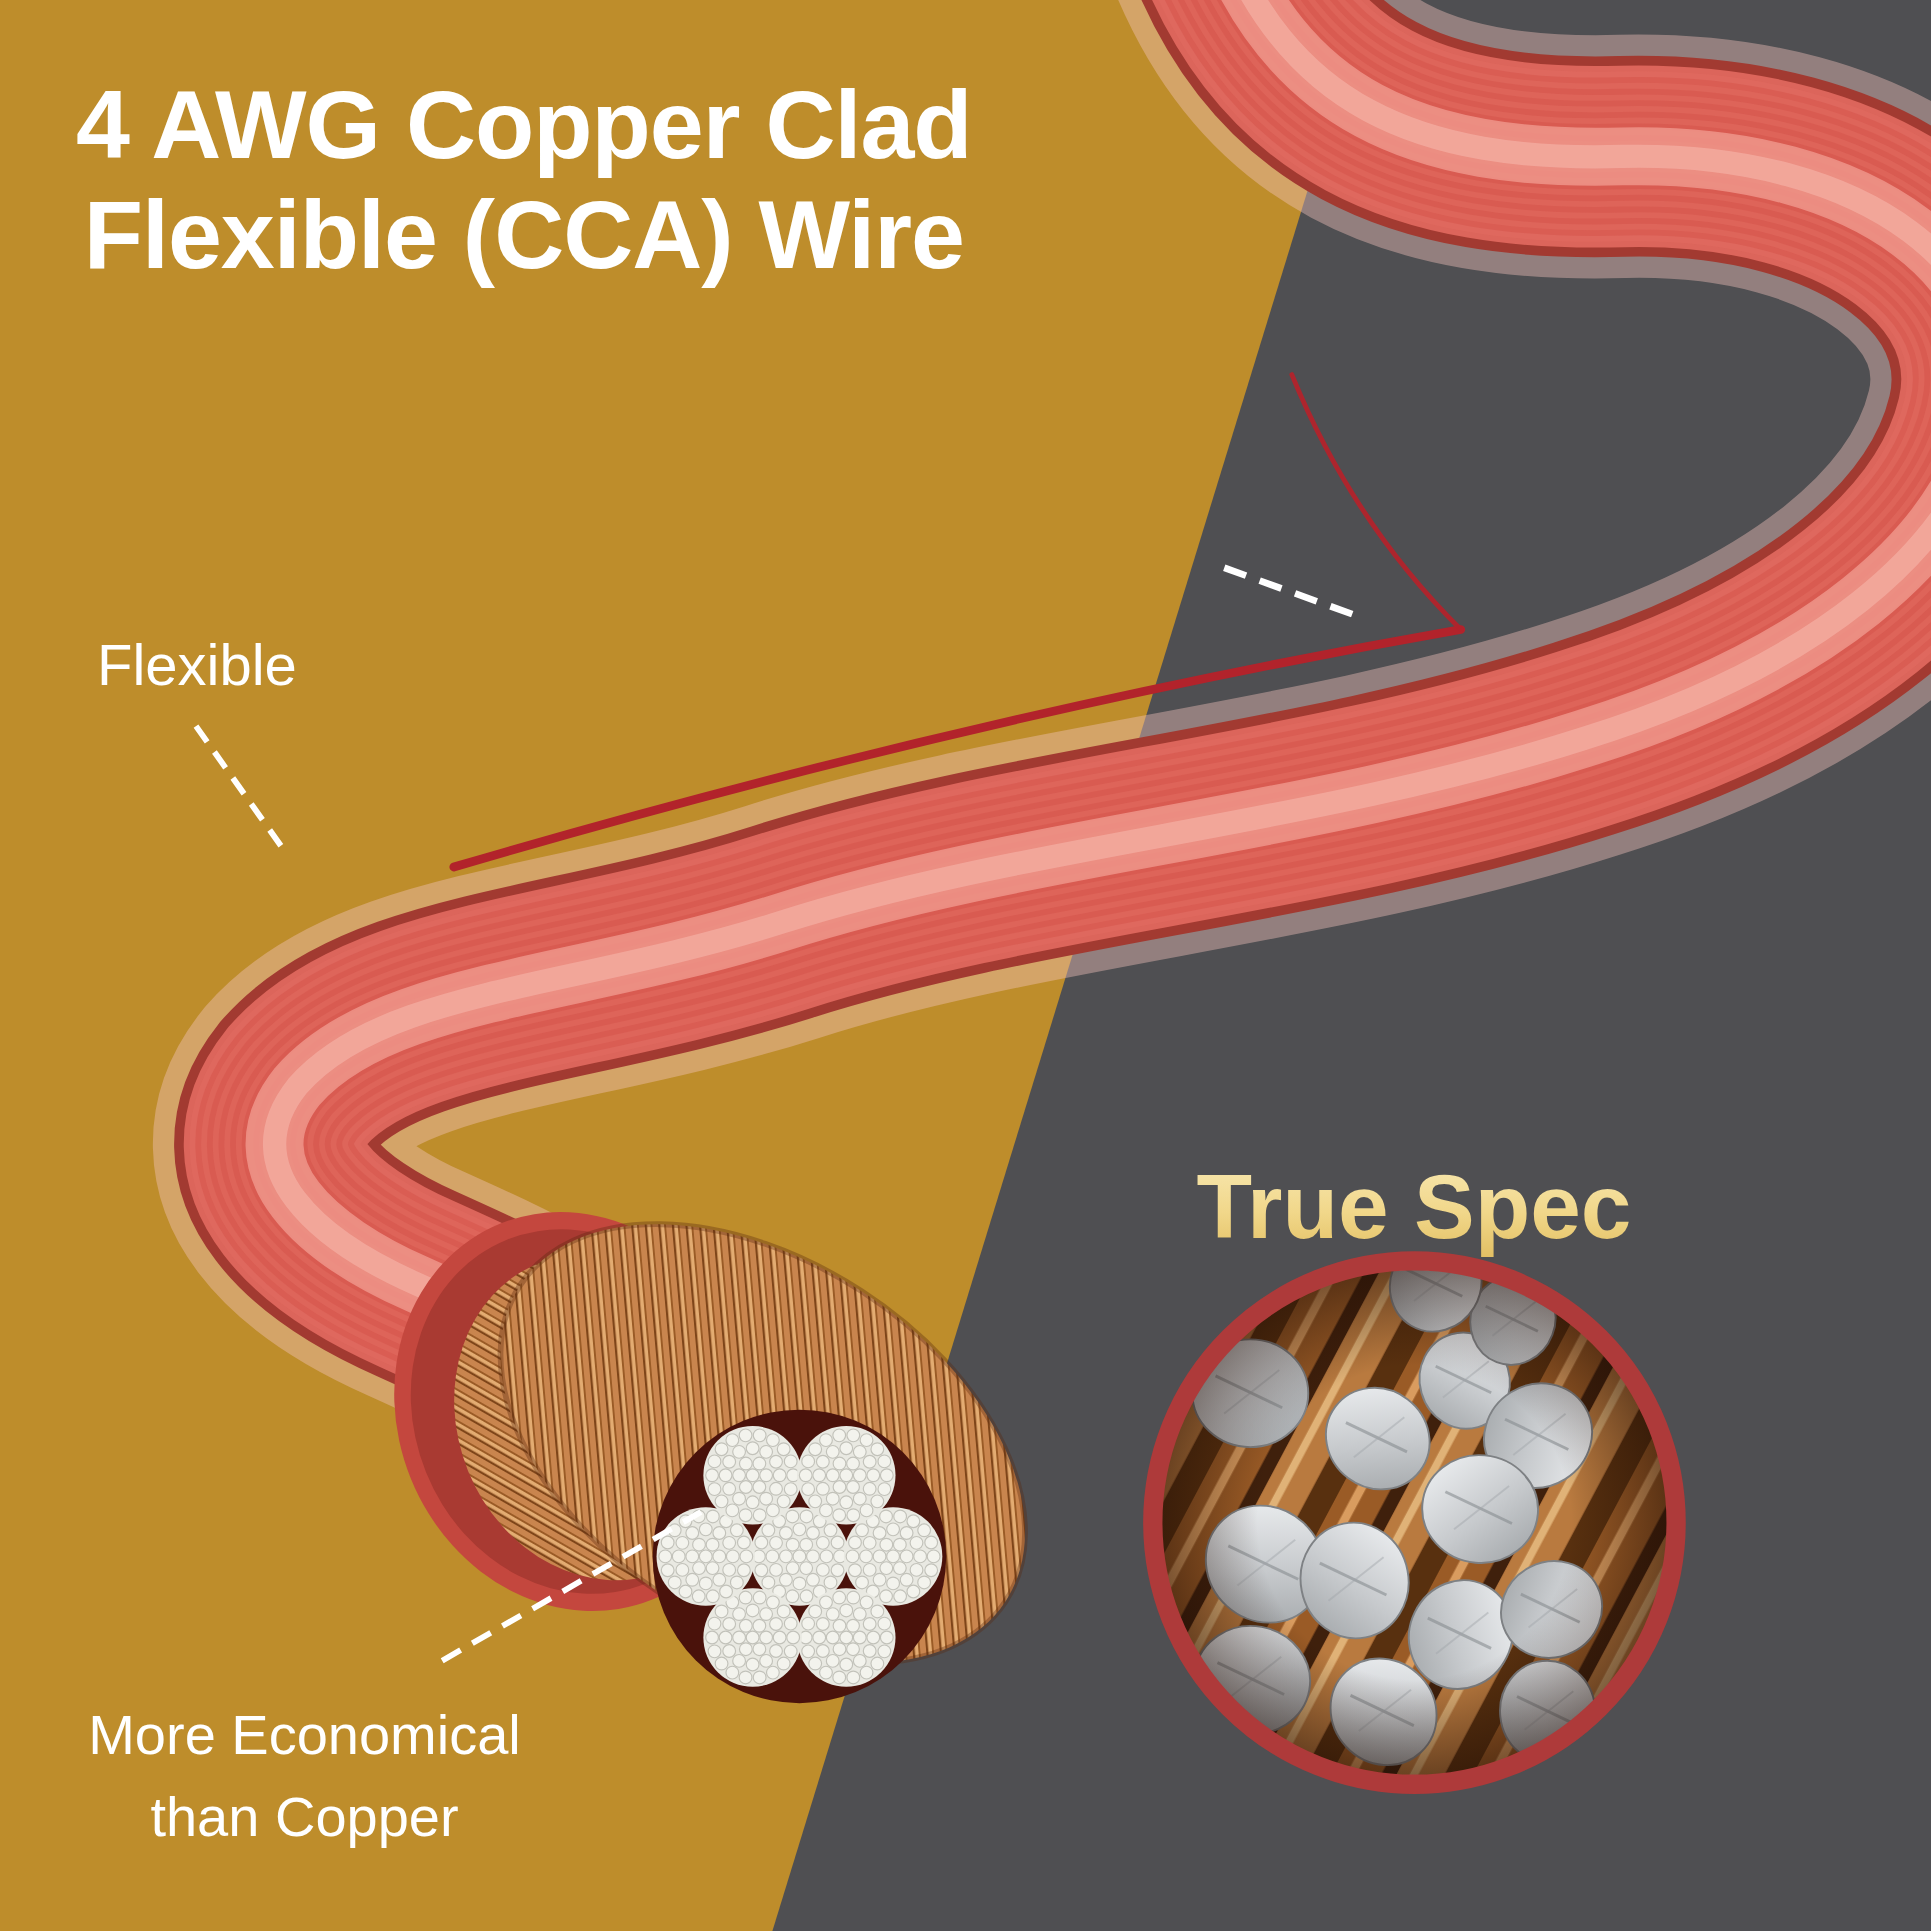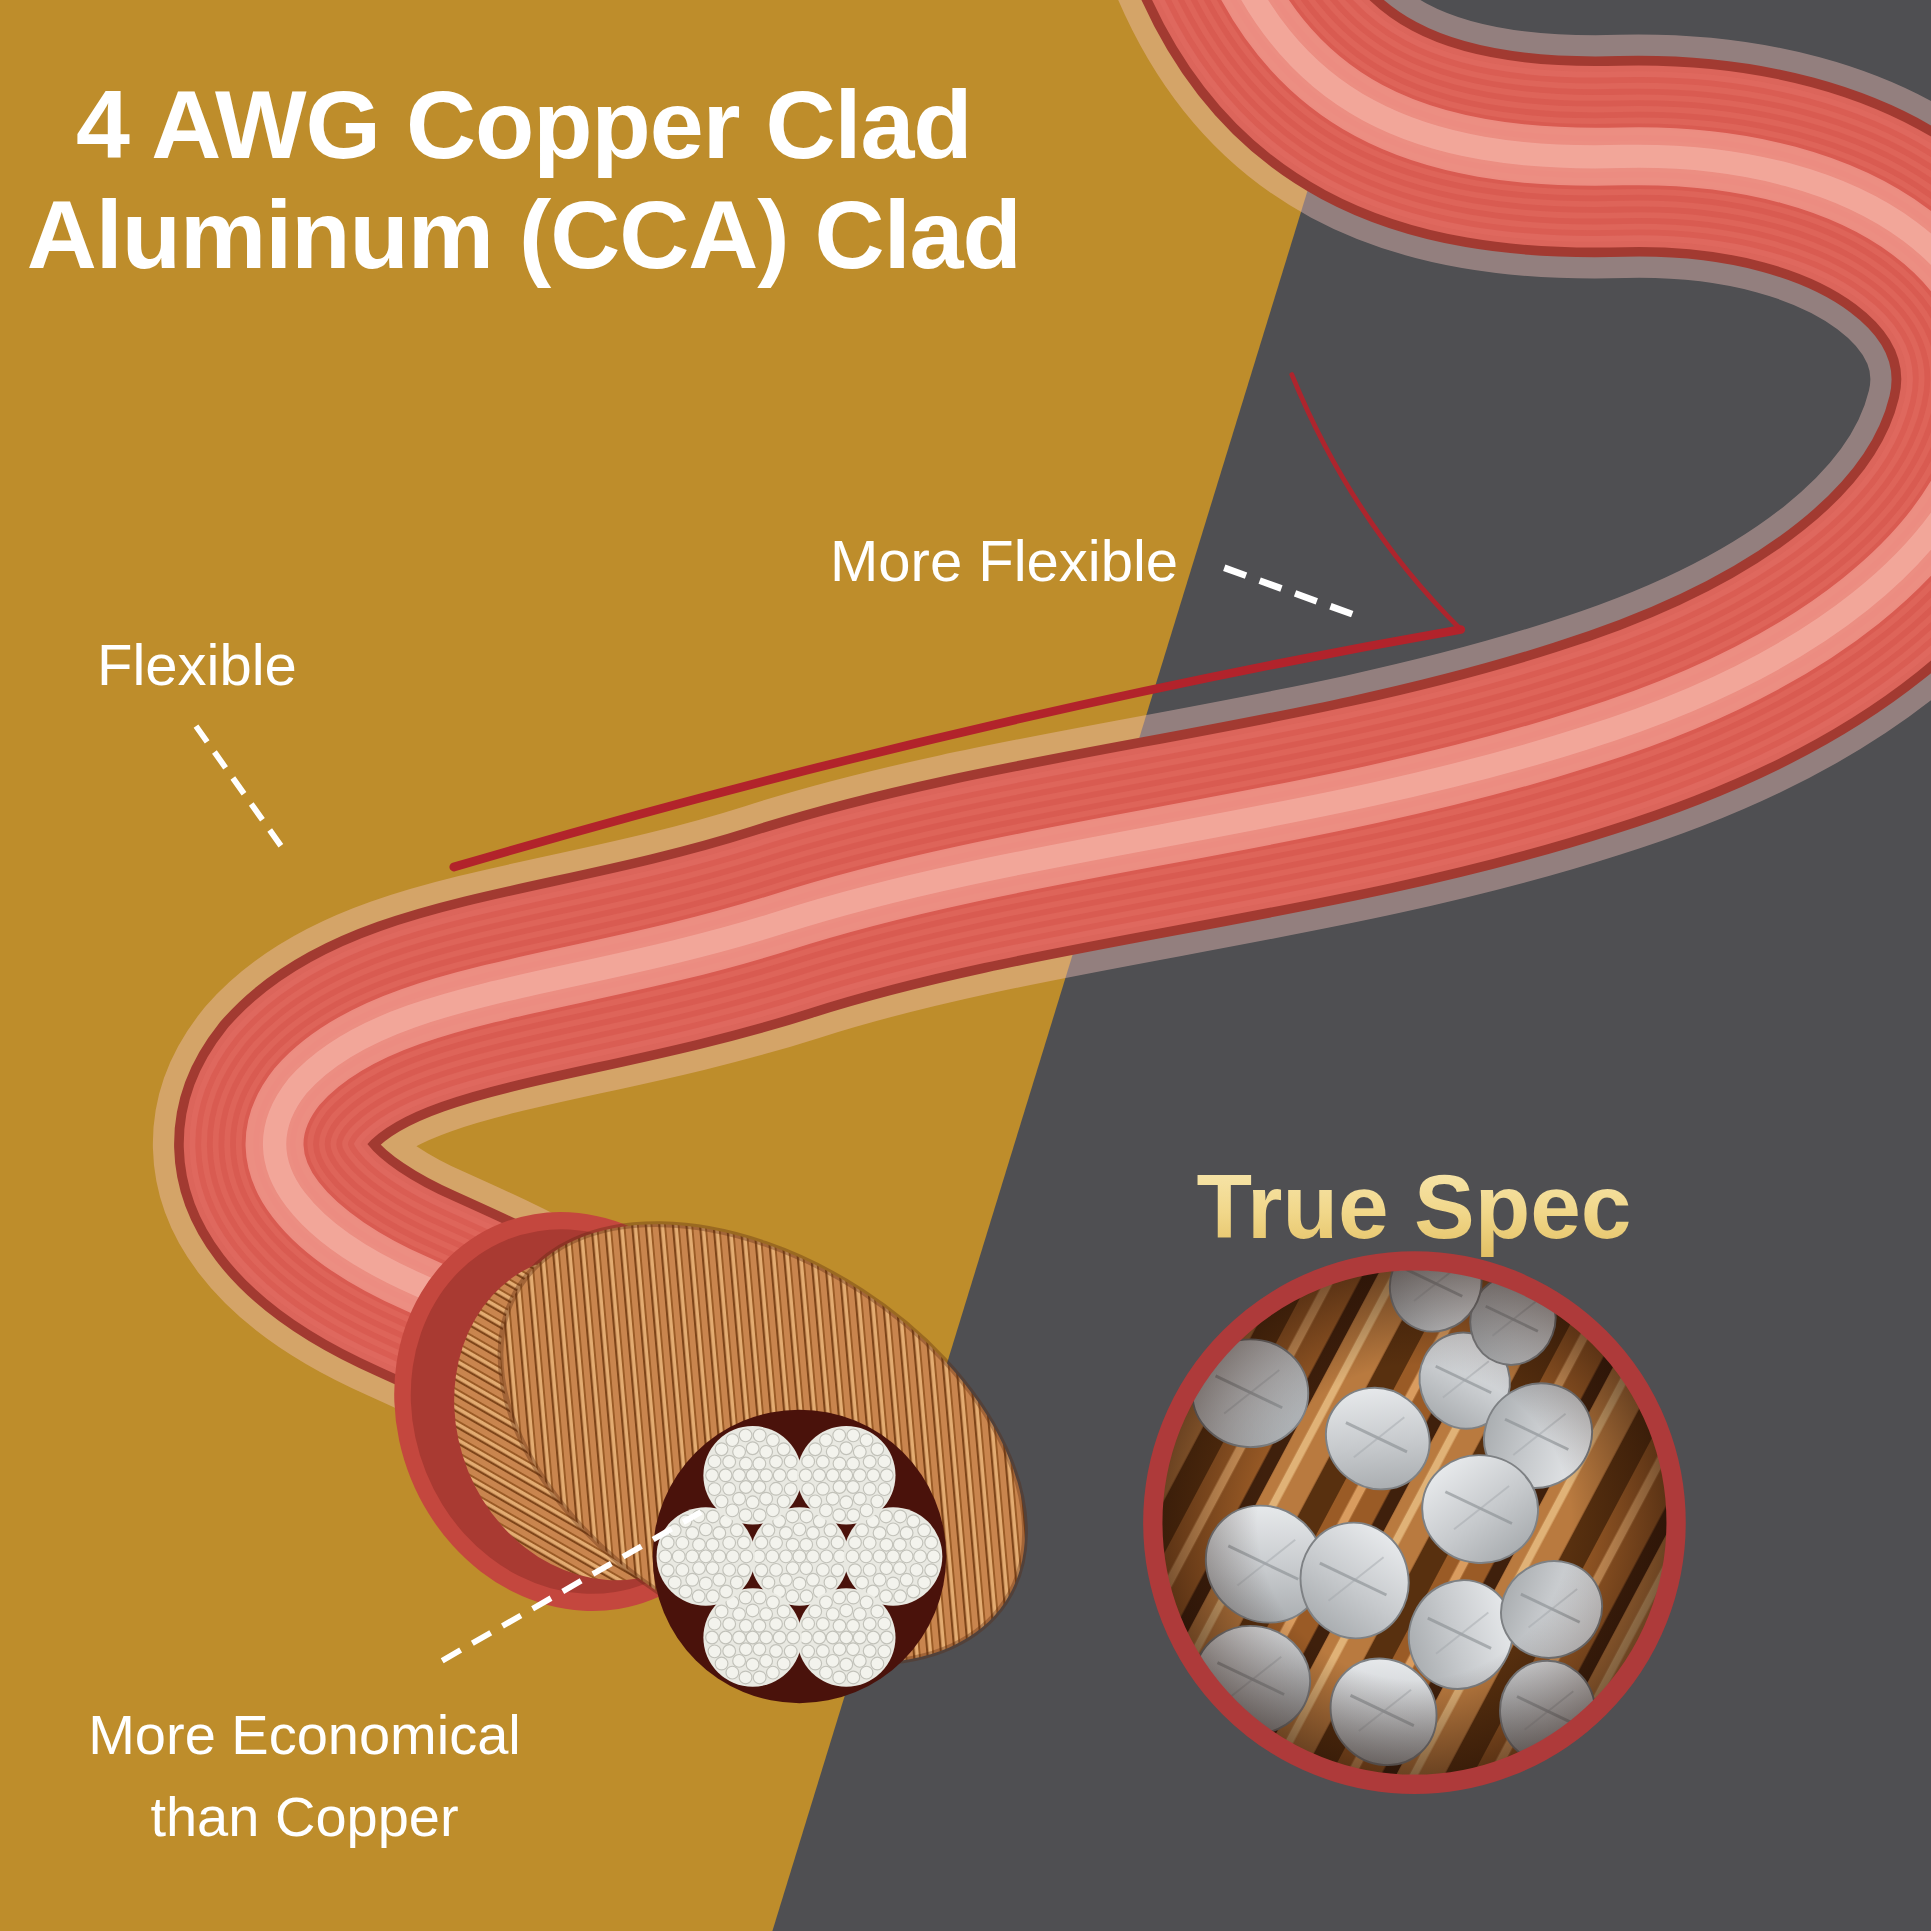--- a/index.html
+++ b/index.html
@@ -434,24 +434,23 @@
             <line x1="1464.5" y1="1347.5" x2="1512" y2="1310" stroke="rgba(160,164,168,0.45)" stroke-width="2"></line>
           </g>
         <circle cx="1465" cy="1577" r="262" fill="url(#insetVignette)"></circle>
       </g>
       <circle cx="1465" cy="1577" r="271" fill="none" style="stroke:var(--inset_ring)" stroke-width="20"></circle>
     </g>
   </svg>
 
   <div class="label" id="page-title">
     <span>4 AWG Copper Clad</span>
-    <span>Aluminum (CCA) Clad</span>
+    <span>Flexible (CCA) Wire</span>
   </div>
 
-  <div class="label" id="flexible-label">More Flexible</div>
 
   <div class="label" id="lighter-label">Flexible</div>
 
   <div class="label" id="truespec-label">True Spec</div>
 
   <div class="label" id="economical-label">
     <span>More Economical</span>
     <span>than Copper</span>
   </div>
 </div>

